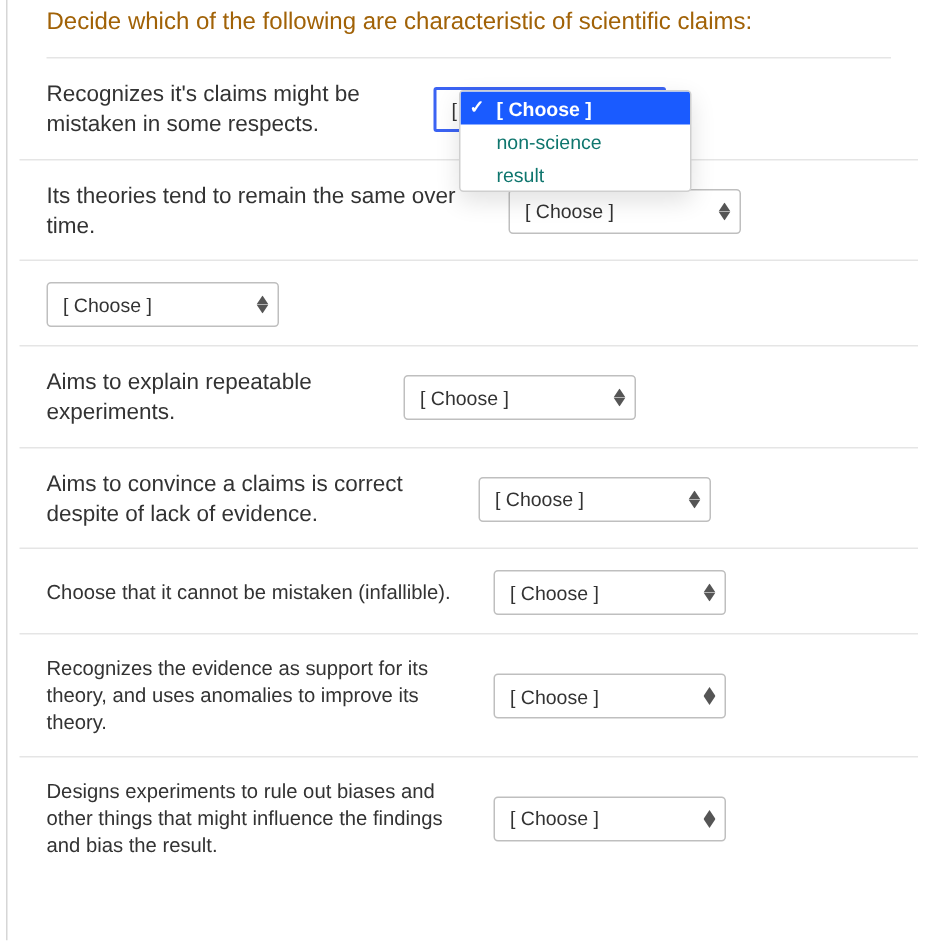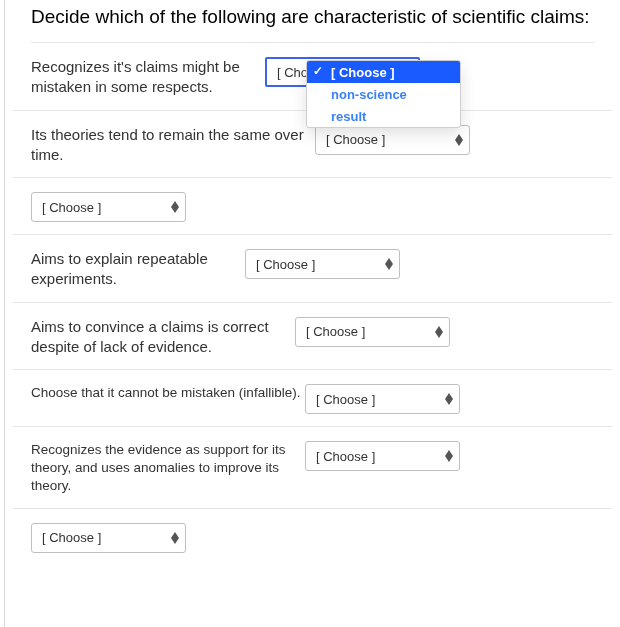--- a/index.html
+++ b/index.html
@@ -14,35 +14,35 @@
     position: relative;
     background: #fff;
   }
   .outer {
     padding: 6px 8px 0 8px;
     border-left: 1px solid #d6d6d6;
     margin-left: 4px;
     height: 100%;
   }
   .instruction {
-    font-size: 19px;
-    color: #000000;
+    font-size: 16px;
+    color: #a16207;
     padding: 0 18px 14px 18px;
   }
   .sep {
     height: 1px;
     background: #e5e5e5;
     margin: 0 18px;
   }
   .row {
     display: flex;
-    align-items: flex-start;
+    align-items: center;
     padding: 14px 18px 12px 18px;
     border-bottom: 1px solid #e5e5e5;
-    gap: 4px;
+    gap: 28px;
   }
   .row:last-child { border-bottom: none; }
   .prompt {
     flex: 1 1 auto;
     font-size: 15px;
     color: #333;
     line-height: 1.35;
   }
   .prompt.narrow { font-size: 13.5px; max-width: 270px; }
   .select {
@@ -84,24 +84,23 @@
     box-shadow: 0 6px 16px rgba(0,0,0,0.12);
     z-index: 50;
     overflow: hidden;
   }
   .dd-item {
     display: flex;
     align-items: center;
     height: 22px;
     font-size: 13px;
     padding: 0 10px 0 24px;
-    color: #3b82f6;
+    color: #0f766e;
     position: relative;
     cursor: pointer;
-    font-weight: bold;
   }
   .dd-item.selected {
     background: #1a5bff;
     color: #fff;
     font-weight: 600;
   }
   .dd-check {
     position: absolute;
     left: 6px;
     top: 3px;
@@ -213,20 +212,21 @@
             <path d="M4 0 L8 6 L0 6 Z" fill="#555"></path>
           </svg>
         <svg width="8" height="6">
             <path d="M0 0 L8 0 L4 6 Z" fill="#555"></path>
           </svg>
       </span>
     </div>
   </div>
 
   <div class="row">
+    <div class="prompt narrow">Designs experiments to rule out biases and other things that might influence the findings and bias the result.</div>
     <div class="select">
       <span>[ Choose ]</span>
       <span class="spinner">
         <svg width="8" height="6">
             <path d="M4 0 L8 6 L0 6 Z" fill="#555"></path>
           </svg>
         <svg width="8" height="6">
             <path d="M0 0 L8 0 L4 6 Z" fill="#555"></path>
           </svg>
       </span>

